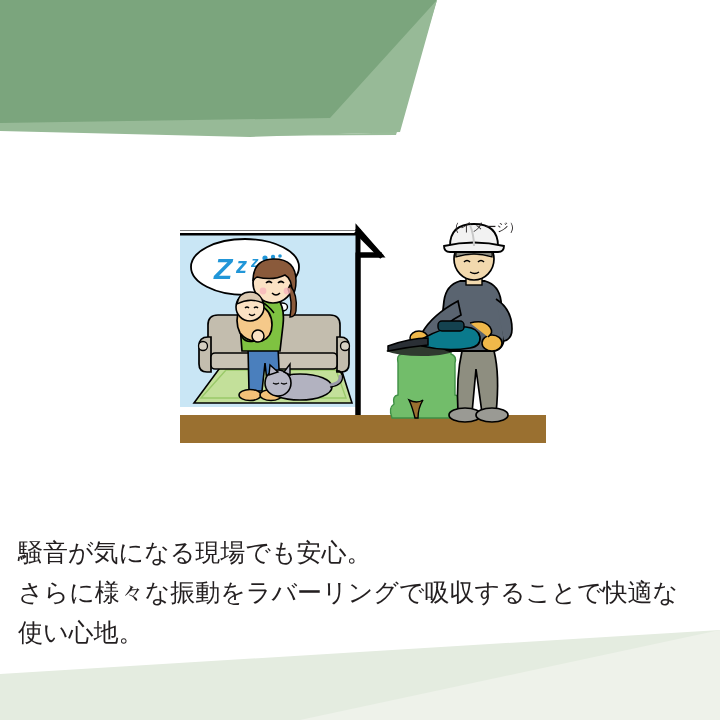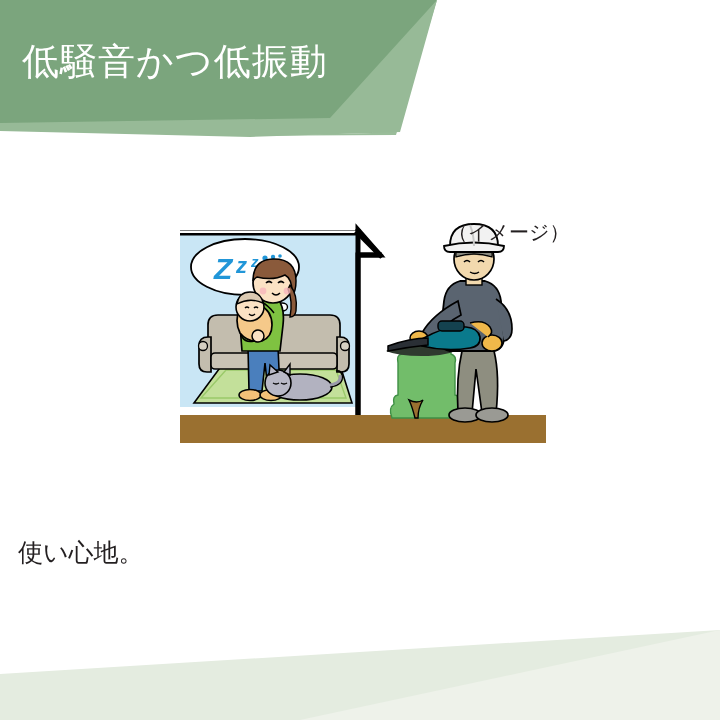--- a/index.html
+++ b/index.html
@@ -73,37 +73,36 @@
     font-size: 25px;
     line-height: 40px;
     color: #231f20;
     white-space: nowrap;
     letter-spacing: 0px;
   }
   .img-caption {
     position: absolute;
     left: 448px;
     top: 219px;
-    font-size: 20px;
+    font-size: 12px;
     color: #231f20;
     letter-spacing: 0px;
     white-space: nowrap;
   }
 </style>
 </head>
 <body>
 
 <div id="page">
 
   <svg class="header-band" width="720" height="150" viewBox="0 0 720 150">
     <polygon points="0,0 437,0 372,133 0,130" fill="#7ba57d"></polygon>
     <polygon points="437,0 396,135 232,136 372,133" fill="#9abd9a"></polygon>
     <polygon points="437,0 400,132 250,137 0,131 0,123 330,118" fill="#97ba97"></polygon>
   </svg>
-  <div class="header-title">低騒音かつ低振動</div>
 
   <div class="illustration">
     <svg width="400" height="235" viewBox="0 0 400 235">
 
       <rect x="10" y="18" width="178" height="185" fill="#c9e6f5"></rect>
 
       <rect x="10" y="192" width="178" height="11" fill="#ffffff"></rect>
 
       <g>
         <polygon points="24,188 52,150 170,150 182,188" fill="#c3e09a" stroke="#000" stroke-width="1.6"></polygon>
@@ -229,20 +228,22 @@
           <path d="M218 131 q22,-8 40,-8 l0,7 q-20,2 -40,6 z" fill="#2a2f35" stroke="#000" stroke-width="1.5"></path>
           <path d="M300 108 q14,-4 20,4 q4,6 -2,10" fill="#f0b84a" stroke="#000" stroke-width="1.5"></path>
         </g>
       </g>
     </svg>
   </div>
 
   <div class="img-caption">（イメージ）</div>
 
   <div class="body-copy">
+    <div class="body-line">騒音が気になる現場でも安心。</div>
+    <div class="body-line">さらに様々な振動をラバーリングで吸収することで快適な</div>
     <div class="body-line">使い心地。</div>
   </div>
 
   <svg class="footer-band" width="720" height="90" viewBox="0 0 720 90">
     <polygon points="0,44 720,0 720,90 0,90" fill="#e4ece0"></polygon>
     <polygon points="720,0 720,90 300,90" fill="#eef2ea"></polygon>
   </svg>
 
 </div>
 

